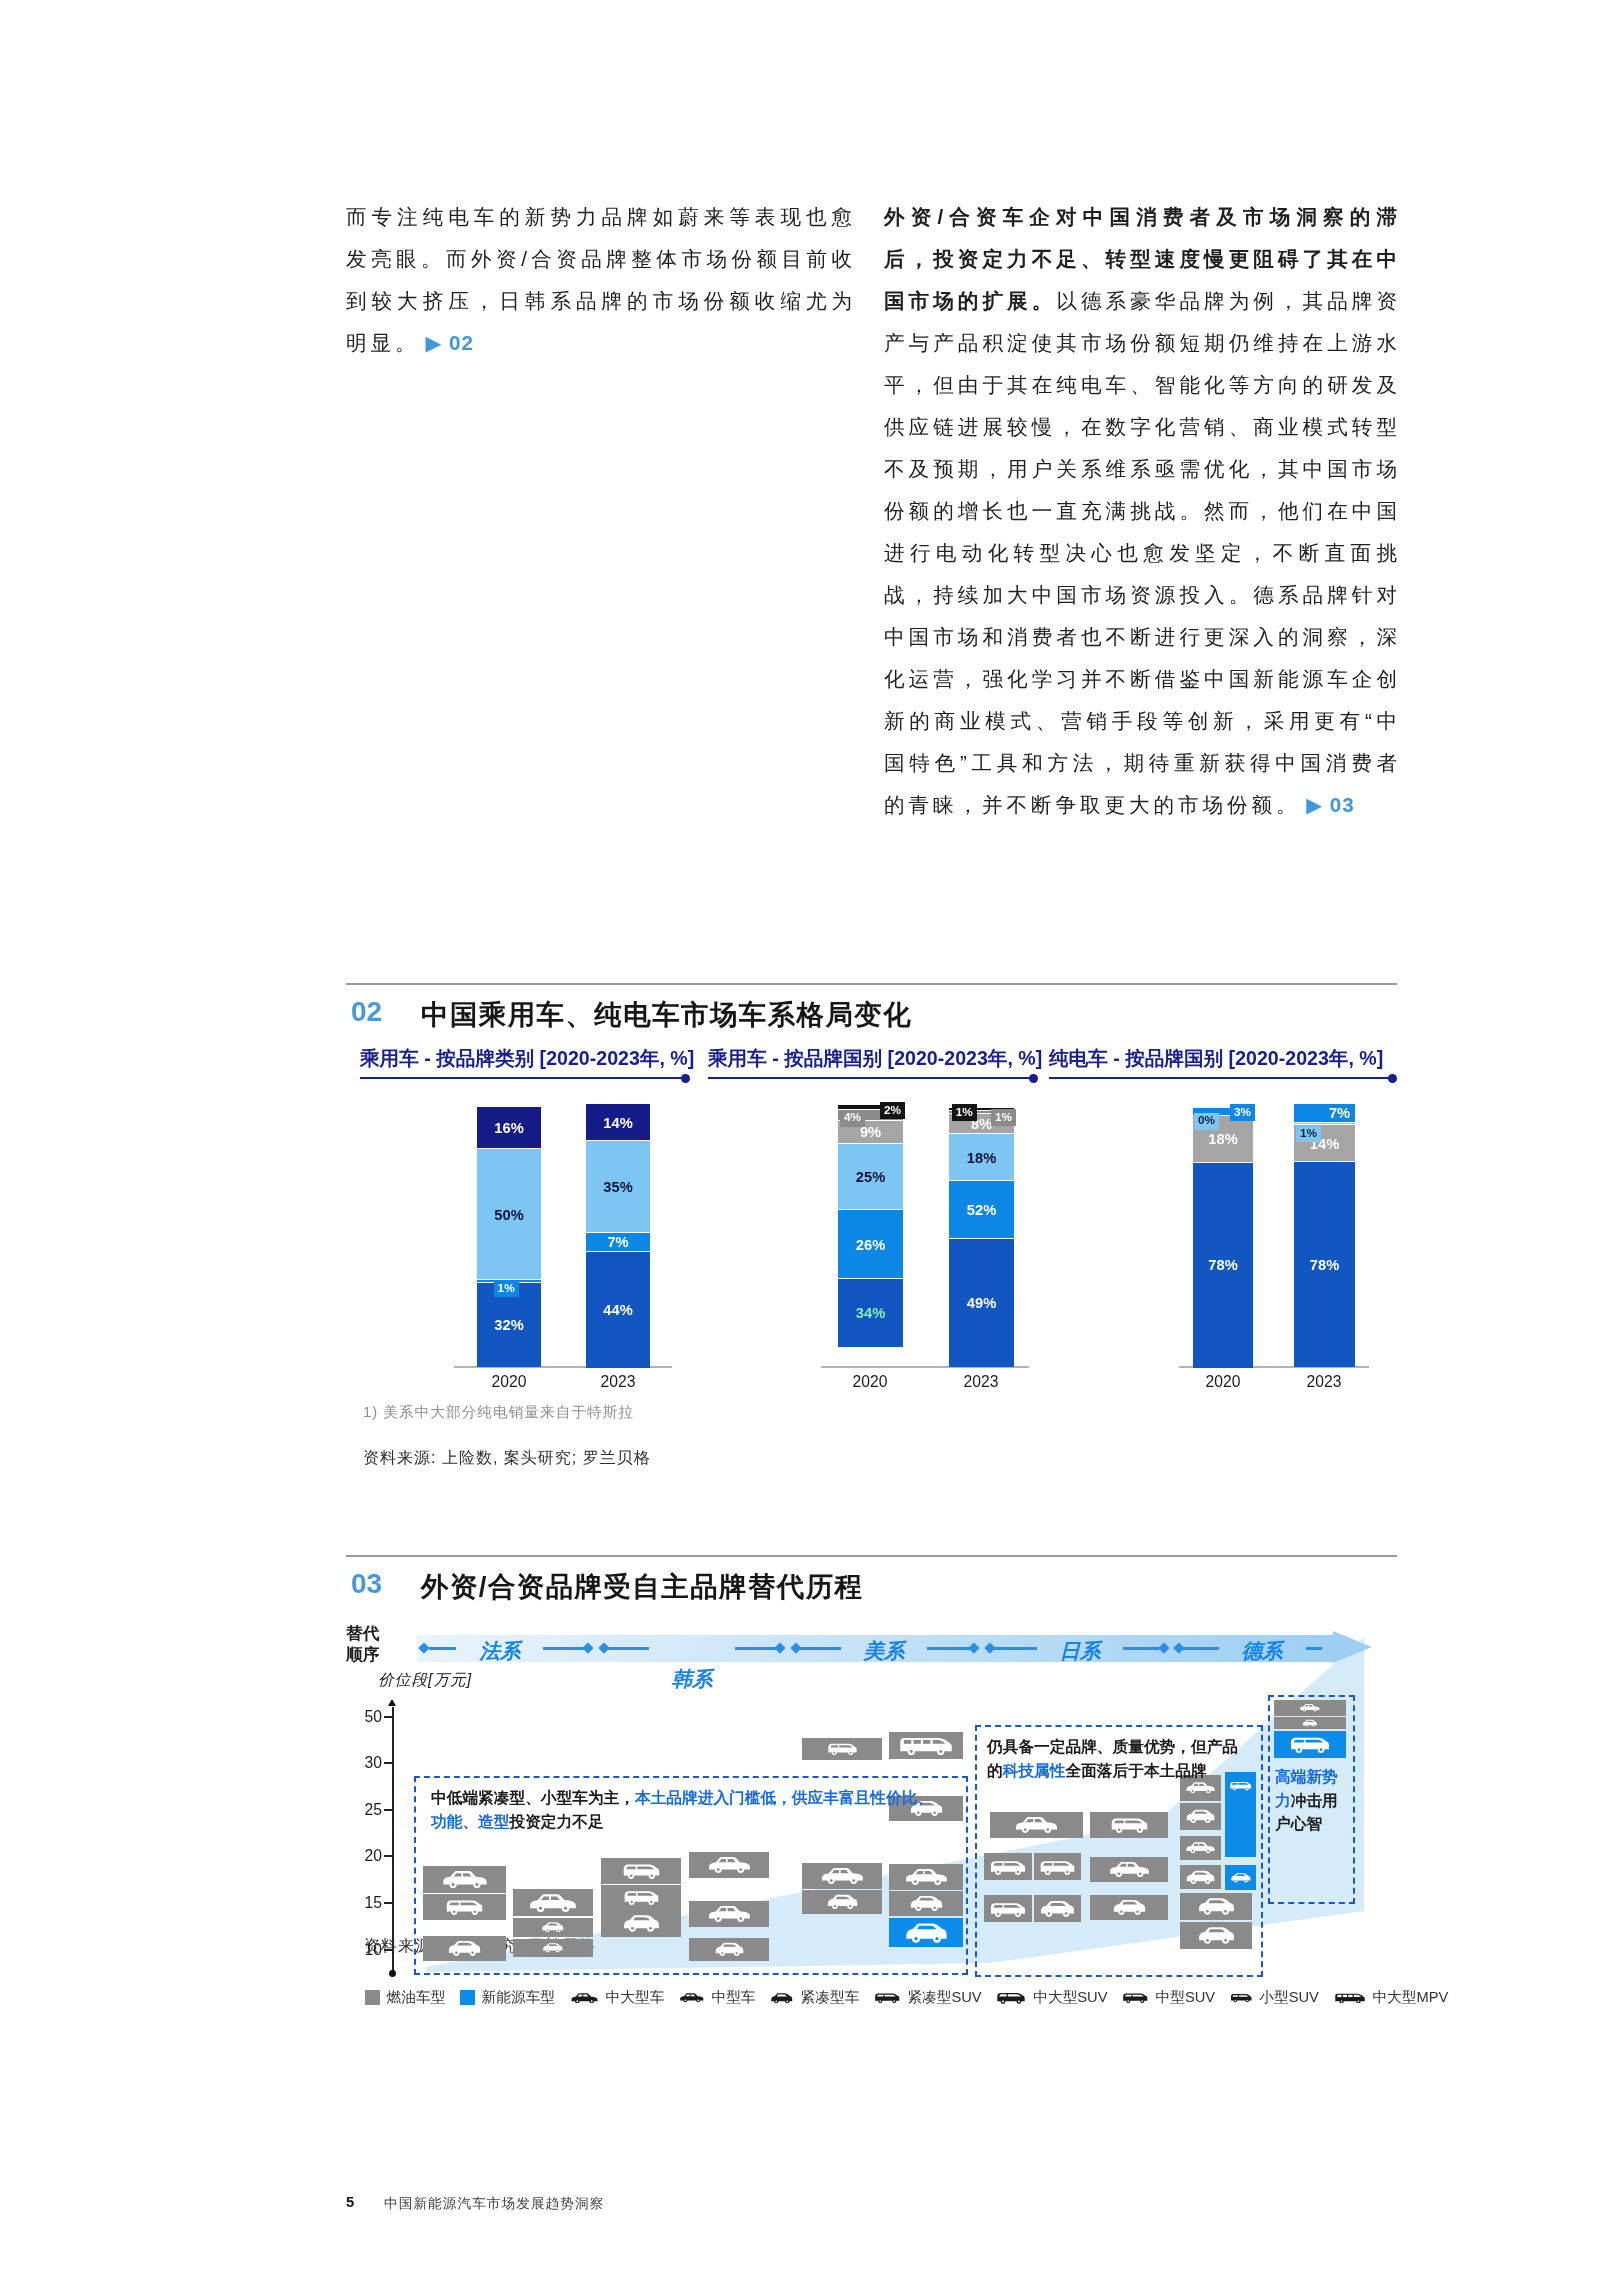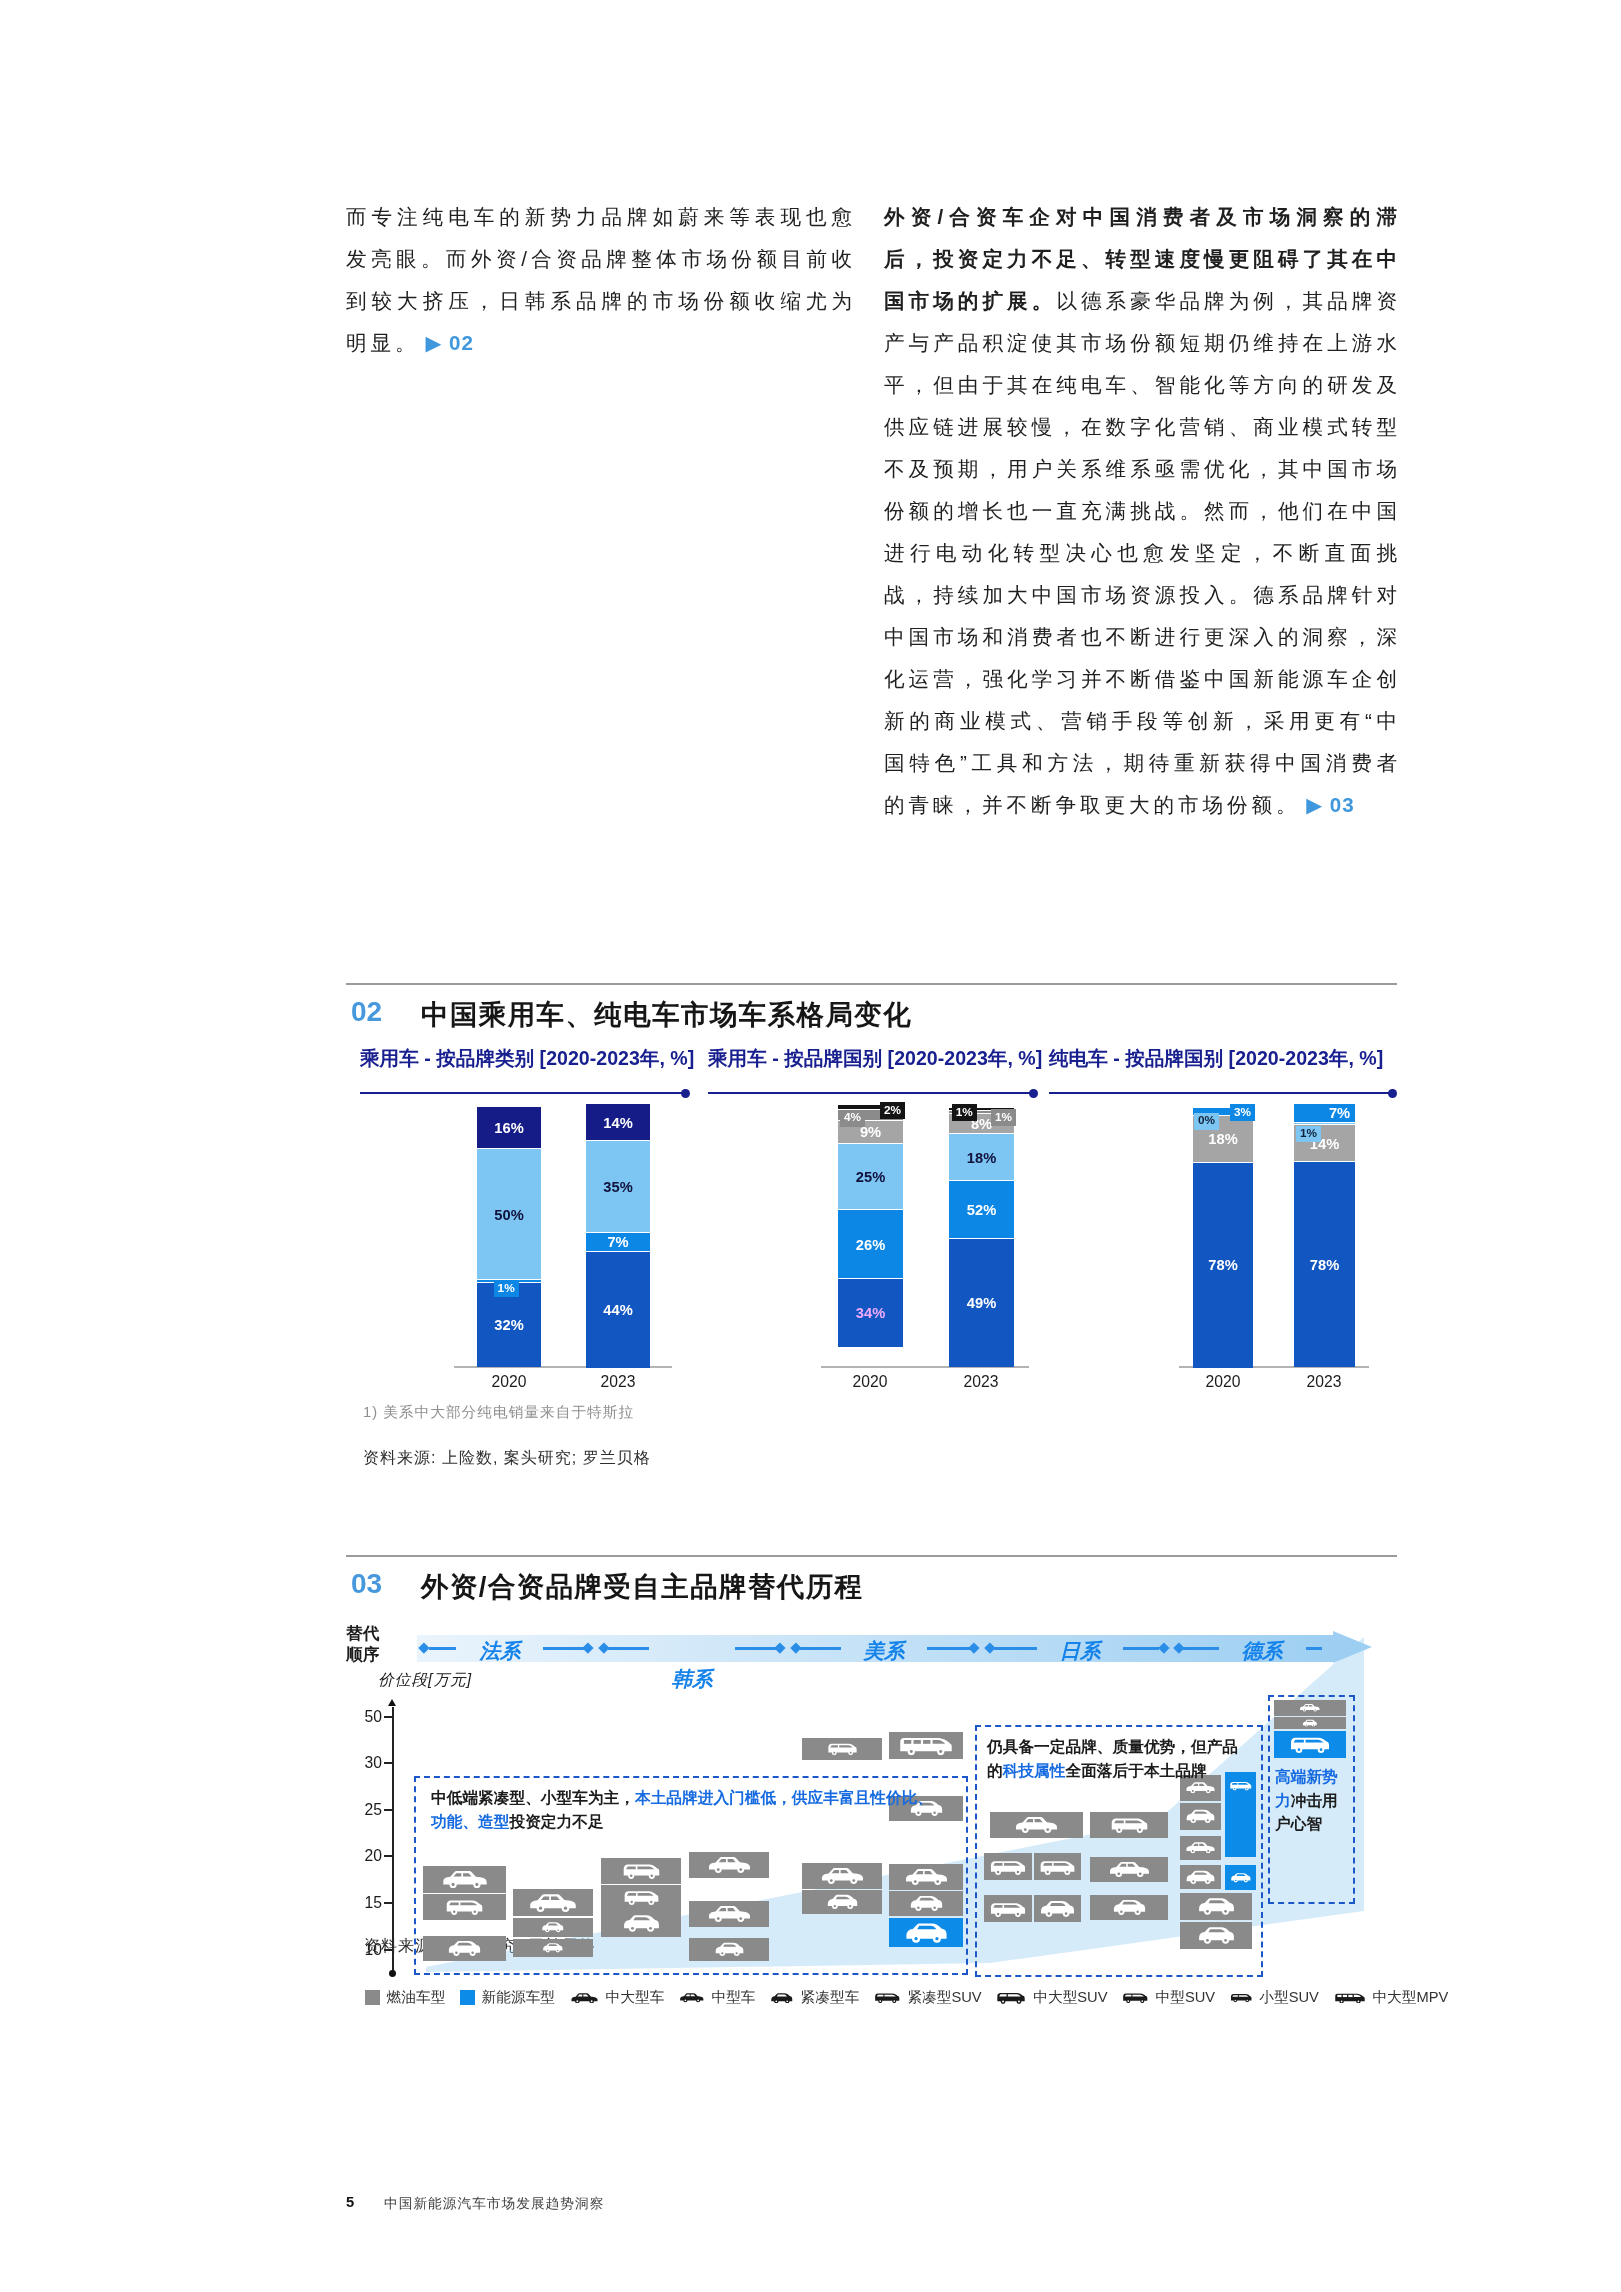--- a/index.html
+++ b/index.html
@@ -11,21 +11,21 @@
        text-align:justify;color:#1f1f1f;}
   .col p{margin:0 0 21.6px 0;}
   .b{font-weight:bold;}
   .ref{color:#3f98dd;font-weight:bold;letter-spacing:1px;padding-left:5.9px;white-space:nowrap;}
   
   .rule{position:absolute;height:2px;background:#9b9b9b;}
   .sec-num{position:absolute;font-size:28px;font-weight:bold;color:#4798dd;}
   .sec-title{position:absolute;font-size:27.4px;font-weight:bold;color:#161616;letter-spacing:1.5px;}
   
   .ptitle{position:absolute;font-size:19.6px;font-weight:bold;color:#181f8f;
-          border-bottom:2.9px solid #181f8f;padding-bottom:20px;white-space:nowrap;box-sizing:border-box;}
+          border-bottom:2.9px solid #181f8f;padding-bottom:5px;white-space:nowrap;box-sizing:border-box;}
   .ptitle .dot{position:absolute;right:-3.9px;bottom:-5.9px;width:8.8px;height:8.8px;border-radius:50%;background:#181f8f;}
   .bar{position:absolute;display:flex;flex-direction:column;z-index:2;}
   .seg{width:100%;display:flex;align-items:center;justify-content:center;
        font-size:14.7px;font-weight:bold;position:relative;box-sizing:border-box;}
   .tag{position:absolute;font-size:11.8px;font-weight:bold;padding:1.5px 3.9px;min-width:14.7px;
        text-align:center;z-index:4;line-height:13.7px;}
   .axisline{position:absolute;height:2px;background:#b3b3b3;}
   .year{position:absolute;transform:translateX(-50%);font-size:15.7px;color:#1c1c1c;}
   .fn{position:absolute;font-size:14.7px;color:#8f8f8f;letter-spacing:1px;}
   .src{position:absolute;font-size:16px;color:#2f2f2f;letter-spacing:1px;}
@@ -178,21 +178,21 @@
       <div class="axisline" style="left: 454px; top: 1366px; width: 218px;"></div>
       <div class="ptitle" style="left: 708px; top: 1045px; width: 326px;">乘用车 - 按品牌国别 [2020-2023年, %]<div class="dot"></div></div>
       <div class="bar" style="left: 838px; width: 65px; top: 1105px; height: 263px;">
         <div class="seg" style="height: 4.9px; background: rgb(20, 20, 20);"></div>
         <div class="tag" style="background: rgb(20, 20, 20); color: rgb(255, 255, 255); top: -2.9px; right: -2px;">2%</div>
         <div class="seg" style="height: 10.8px; background: rgb(139, 139, 139); box-shadow: rgb(255, 255, 255) 0px -1px 0px 0px;"></div>
         <div class="tag" style="background: rgb(139, 139, 139); color: rgb(255, 255, 255); top: 4.9px; left: 2px;">4%</div>
         <div class="seg" style="height: 23.5px; background: rgb(165, 165, 165); box-shadow: rgb(255, 255, 255) 0px -1px 0px 0px; color: rgb(255, 255, 255);">9%</div>
         <div class="seg" style="height: 66px; background: rgb(125, 197, 243); box-shadow: rgb(255, 255, 255) 0px -1px 0px 0px; color: rgb(16, 18, 60);">25%</div>
         <div class="seg" style="height: 69px; background: rgb(12, 135, 230); box-shadow: rgb(255, 255, 255) 0px -1px 0px 0px; color: rgb(255, 255, 255);">26%</div>
-        <div class="seg" style="height: 68px; background: rgb(18, 86, 194); box-shadow: rgb(255, 255, 255) 0px -1px 0px 0px; color: #f0abfc;">34%</div>
+        <div class="seg" style="height: 68px; background: rgb(18, 86, 194); box-shadow: rgb(255, 255, 255) 0px -1px 0px 0px; color: #86efac;">34%</div>
       </div>
       <div class="year" style="left: 870px; top: 1373px;">2020</div>
       <div class="bar" style="left: 949px; width: 65px; top: 1108px; height: 260px;">
         <div class="seg" style="height: 2.9px; background: rgb(20, 20, 20);"></div>
         <div class="tag" style="background: rgb(20, 20, 20); color: rgb(255, 255, 255); top: -3.9px; left: 2.9px;">1%</div>
         <div class="seg" style="height: 2.9px; background: rgb(139, 139, 139); box-shadow: rgb(255, 255, 255) 0px -1px 0px 0px;"></div>
         <div class="tag" style="background: rgb(139, 139, 139); color: rgb(255, 255, 255); top: 1px; right: -2px;">1%</div>
         <div class="seg" style="height: 20.6px; background: rgb(165, 165, 165); box-shadow: rgb(255, 255, 255) 0px -1px 0px 0px; color: rgb(255, 255, 255);">8%</div>
         <div class="seg" style="height: 47px; background: rgb(125, 197, 243); box-shadow: rgb(255, 255, 255) 0px -1px 0px 0px; color: rgb(16, 18, 60);">18%</div>
         <div class="seg" style="height: 58px; background: rgb(12, 135, 230); box-shadow: rgb(255, 255, 255) 0px -1px 0px 0px; color: rgb(255, 255, 255);">52%</div>

